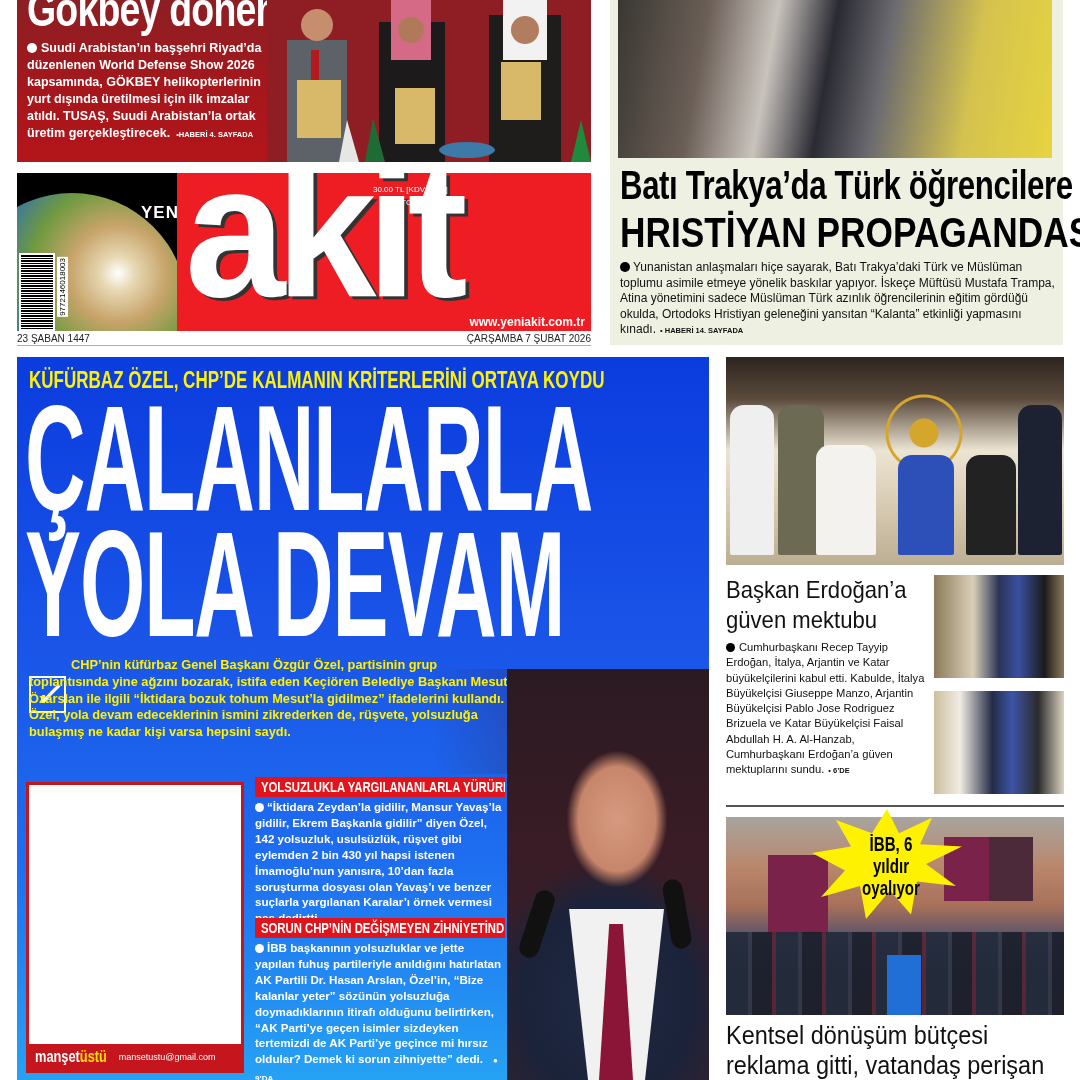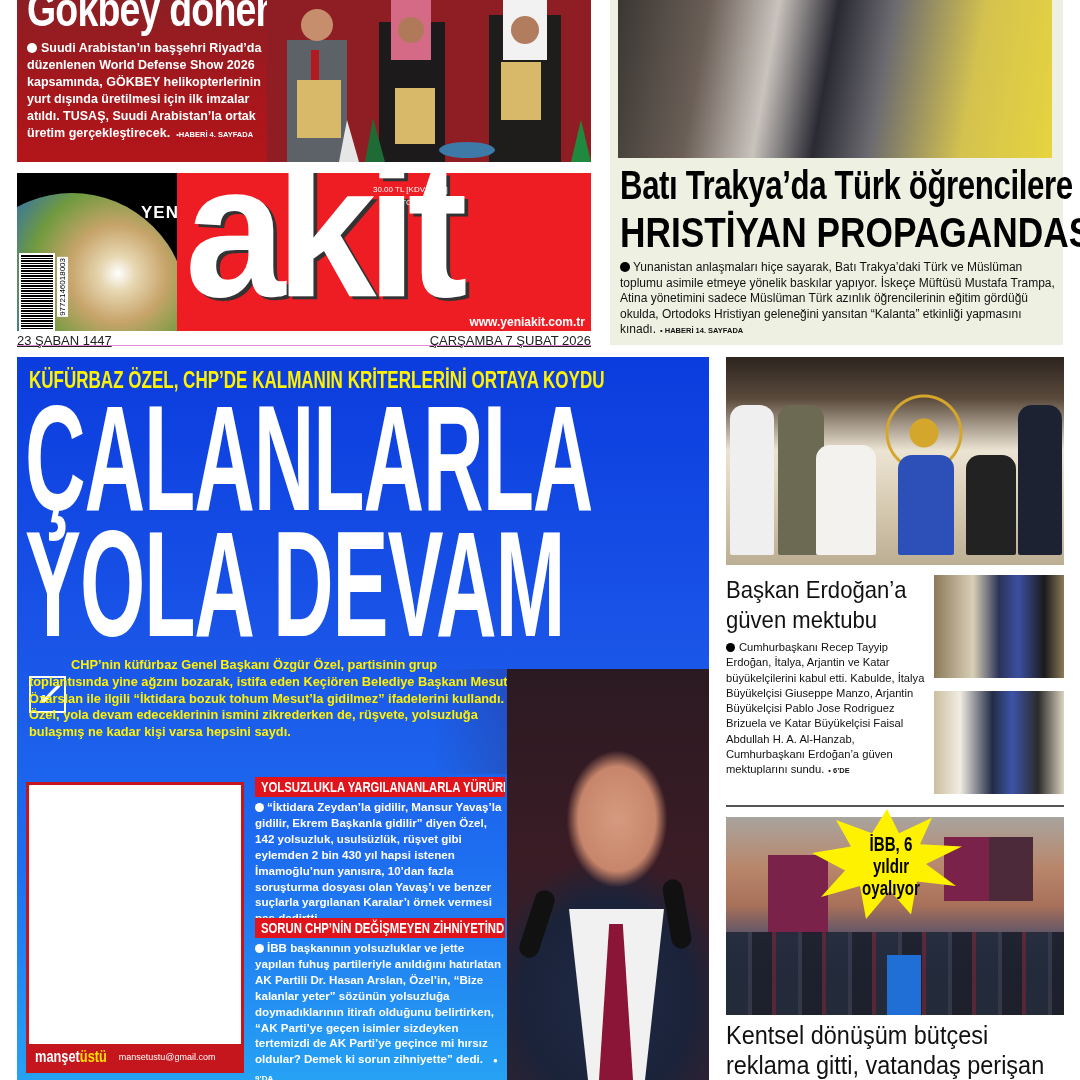--- a/index.html
+++ b/index.html
@@ -26,22 +26,22 @@
   #masthead .barcode { position: absolute; left: 2px; top: 80px; width: 36px; height: 78px;
     background: repeating-linear-gradient(0deg, #000 0 1px, #fff 1px 2px, #000 2px 4px, #fff 4px 5px); border: 2px solid #fff; }
   #masthead .barcode-num { position: absolute; left: 40px; top: 84px; font-size: 8px; color: #000; background: #fff;
     writing-mode: vertical-rl; transform: rotate(180deg); padding: 1px; }
   #masthead .yeni { position: absolute; left: 124px; top: 30px; color: #fff; font-size: 17px; font-weight: 700; letter-spacing: 1px; }
   #masthead .red { position: absolute; left: 160px; top: 0; width: 414px; height: 158px; background: #ee1c23; overflow: hidden; }
   #masthead .akit { position: absolute; left: 8px; top: -52px; color: #fff; font-size: 190px; font-weight: 900; letter-spacing: -10px;
     text-shadow: 4px 3px 0 #333; transform: scaleX(0.95); transform-origin: left top; }
   #masthead .price { position: absolute; left: 196px; top: 10px; color: #fff; font-size: 8px; line-height: 13px; text-align: right; }
   #masthead .url { position: absolute; right: 6px; bottom: 2px; color: #fff; font-size: 12px; font-weight: 700; }
-  #dates { position: absolute; left: 17px; top: 333px; width: 574px; height: 13px; font-size: 13px; color: #222;
-    border-bottom: 1px solid #e38bd5; display: flex; justify-content: space-between; text-decoration: underline; }
+  #dates { position: absolute; left: 17px; top: 333px; width: 574px; height: 13px; font-size: 10px; color: #222;
+    border-bottom: 1px solid #e38bd5; display: flex; justify-content: space-between; }
 
   
   #trakya { position: absolute; left: 610px; top: 0; width: 453px; height: 345px; background: #eef0e1; }
   #trakya .photo { position: absolute; left: 8px; top: 0; width: 434px; height: 158px;
     background: linear-gradient(100deg, #3a3732 0%, #6b5f57 20%, #c9c3bd 35%, #2a2a33 48%, #6b6a70 60%, #d4c24f 80%, #e6d43f 100%); }
   #trakya .h1 { position: absolute; left: 10px; top: 163px; color: #000; font-size: 40px; white-space: nowrap;
     transform: scaleX(0.78); transform-origin: left top; letter-spacing: -0.5px; }
   #trakya .h2 { position: absolute; left: 10px; top: 208px; color: #000; font-size: 43px; white-space: nowrap;
     transform: scaleX(0.82); transform-origin: left top; letter-spacing: 0px; }
   #trakya .body { position: absolute; left: 10px; top: 260px; width: 436px; font-size: 12px; line-height: 15.5px; color: #111; }

